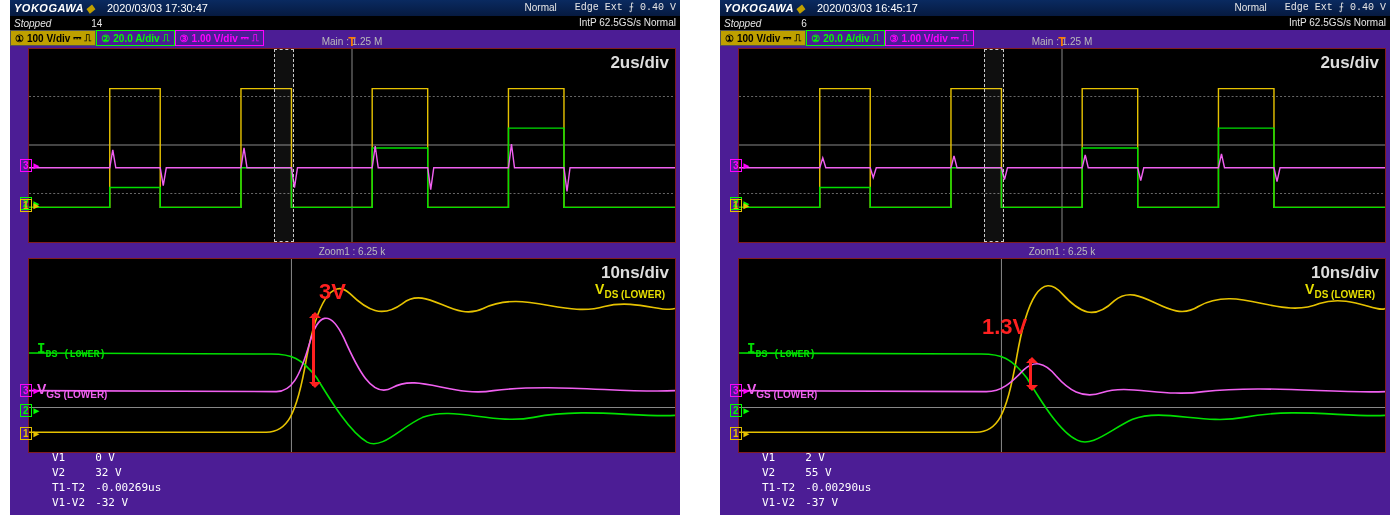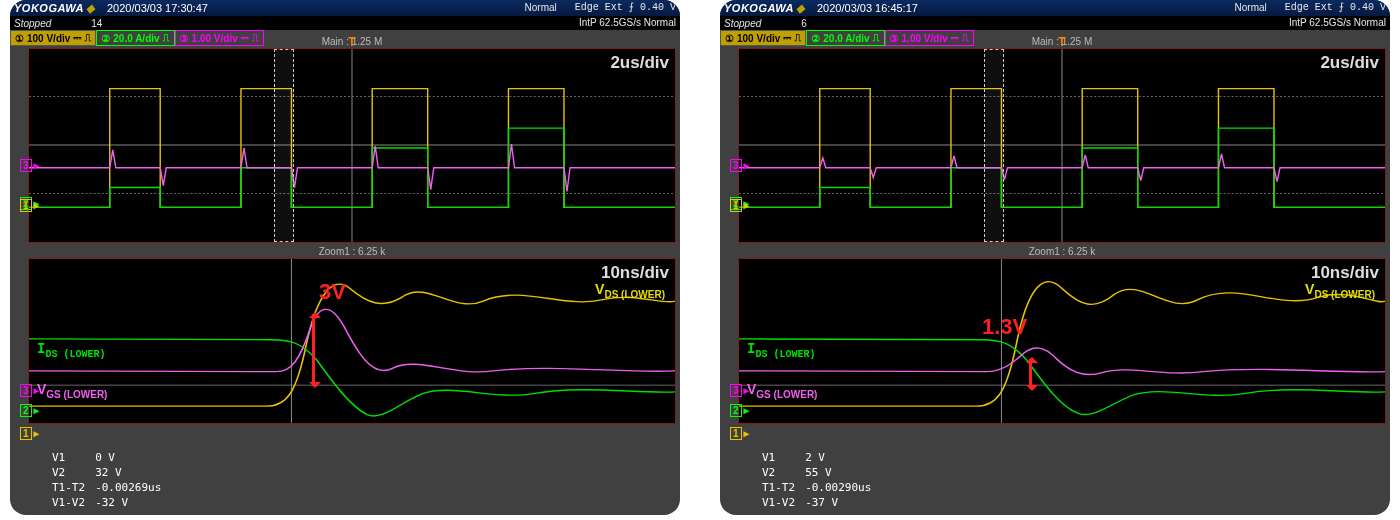--- a/index.html
+++ b/index.html
@@ -8,26 +8,25 @@
     height: 520px;
     background: #fff;
     font-family: "Arial", sans-serif;
     display: flex;
     justify-content: space-between;
     padding: 0 10px;
   }
   .scope {
     width: 670px;
     height: 515px;
-    background: #404040;
+    background: #4c1d95;
     position: relative;
     color: #e6e6e6;
     font-size: 11px;
     overflow: hidden;
-    border-radius: 16px;
   }
   .titlebar {
     height: 16px;
     background: linear-gradient(#0a2a60, #061a40);
     display: flex;
     align-items: center;
     padding: 0 4px;
     font-size: 11px;
   }
   .brand { font-weight: 900; font-style: italic; letter-spacing: 0.5px; font-family: "Arial Black", sans-serif; color:#fff;}
@@ -60,21 +59,21 @@
     gap:3px;
     white-space:nowrap;
   }
   .ch1 { background:#bfa000; color:#000; }
   .ch2 { border-color:#0f0; color:#0f0; }
   .ch3 { border-color:#f0f; color:#f0f; }
   .icon-dc { font-family: monospace; }
   
   .plot { position:absolute; left:18px; right:4px; border:1px solid #7f1d1d; background:#000;}
   .plot.top { top:48px; height:195px; }
-  .plot.bot { top:258px; height:166px; }
+  .plot.bot { top:258px; height:195px; }
   .plotlabel { position:absolute; right:6px; top:4px; font-size:17px; color:#ddd; font-weight:bold; }
   .zoomlabel { position:absolute; left:50%; top:-13px; transform:translateX(-50%); font-size:10px; color:#bbb;}
   .grid line { stroke:#444; stroke-width:0.5; }
   .grid line.major { stroke:#666; stroke-width:1; stroke-dasharray:2 2;}
   .grid line.center { stroke:#888; stroke-width:1;}
   
   .gnd { position:absolute; left:10px; font-size:10px; font-weight:bold;}
   .gnd .num { border:1px solid; padding:0 2px; line-height:11px;}
   .gnd.c1 { color:#e6c200;}
   .gnd.c2 { color:#0f0;}

